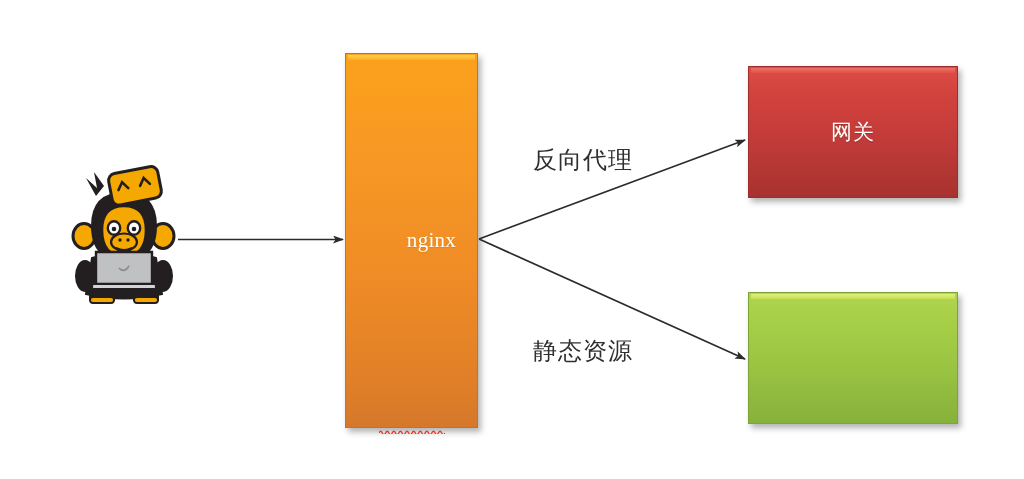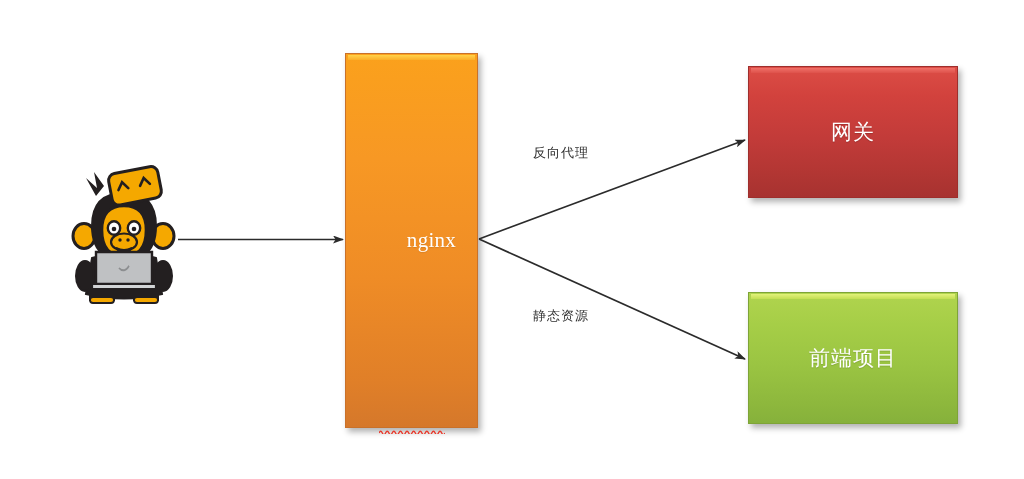--- a/index.html
+++ b/index.html
@@ -104,27 +104,27 @@
   }
   #node-frontend .label {
     font-size: 21px;
     letter-spacing: 1px;
     text-shadow: 0 1px 1px rgba(0,0,0,0.15);
   }
 
   
   .edge-label {
     position: absolute;
-    font-size: 13px;
+    font-size: 24px;
     color: #2F2F2F;
     white-space: nowrap;
     letter-spacing: 1px;
   }
   #edge-label-reverse-proxy { left: 533px; top: 144px; }
-  #edge-label-static-assets { left: 533px; top: 307px; }
+  #edge-label-static-assets { left: 533px; top: 335px; }
 
   
   #edges, #actor {
     position: absolute;
     left: 0; top: 0;
     width: 1024px;
     height: 479px;
     overflow: visible;
   }
   #edges { z-index: 1; }
@@ -157,21 +157,20 @@
     </svg>
   </div>
 
   <div class="node" id="node-gateway">
     <span class="hl"></span>
     <span class="label">网关</span>
   </div>
 
   <div class="node" id="node-frontend">
     <span class="hl"></span>
-    <span class="label">前端项目</span>
   </div>
 
   <div class="edge-label" id="edge-label-reverse-proxy">反向代理</div>
 
   <div class="edge-label" id="edge-label-static-assets">静态资源</div>
 
   <svg id="actor" viewBox="0 0 1024 479" xmlns="http://www.w3.org/2000/svg">
     <g>
 
       <g>

